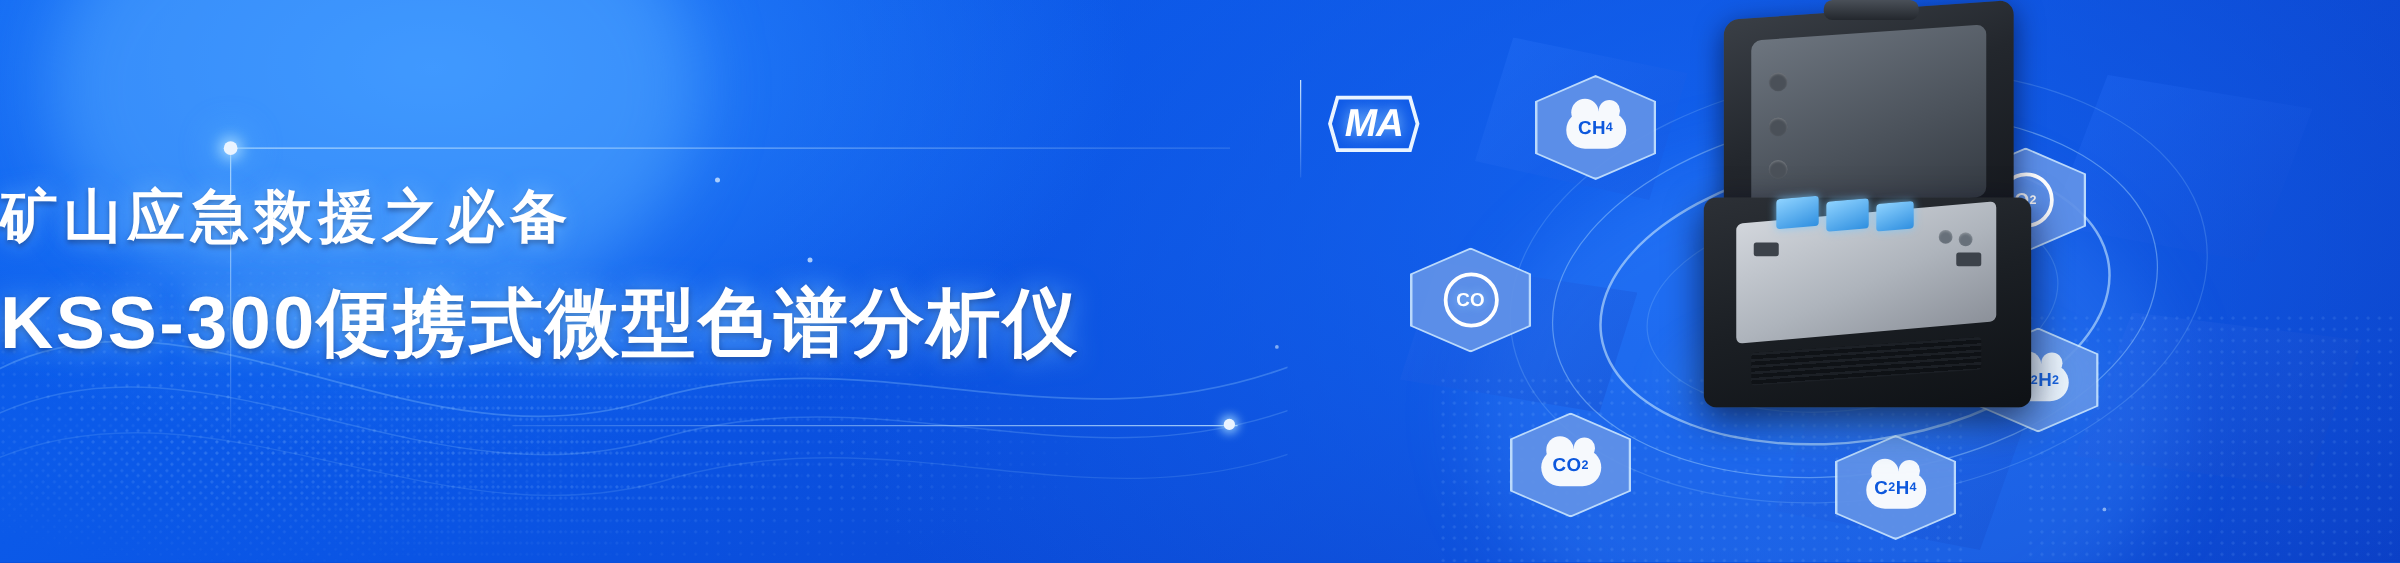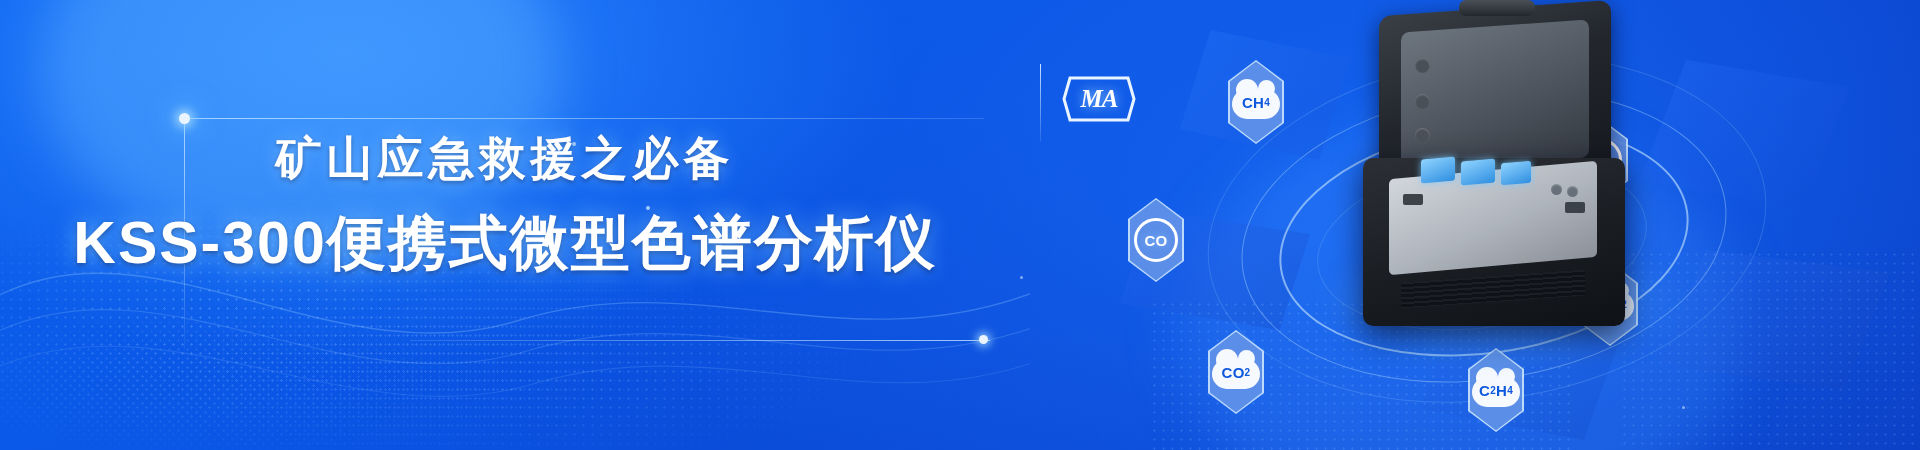--- a/index.html
+++ b/index.html
@@ -27,48 +27,47 @@
   .vline{position:absolute;width:1px;background:linear-gradient(180deg,rgba(190,225,255,.9),rgba(190,225,255,.05));}
   .dotnode{position:absolute;width:11px;height:11px;border-radius:50%;background:#eaf4ff;
            box-shadow:0 0 10px 4px rgba(160,215,255,.85),0 0 26px 10px rgba(90,180,255,.45);}
   .dotnode.sm{width:9px;height:9px;box-shadow:0 0 8px 3px rgba(160,215,255,.8);}
 
   .spark{position:absolute;border-radius:50%;background:#cfe6ff;opacity:.8;}
 
   .glow{position:absolute;border-radius:50%;filter:blur(26px);}
 
   
-  #copy{position:absolute;left:0;top:128px;width:1010px;text-align:center;}
+  #copy{position:absolute;left:0;top:143px;width:1010px;}
   #headline{
     font-size:46px;font-weight:700;color:#ffffff;letter-spacing:5px;
     text-shadow:0 0 18px rgba(120,190,255,.75),0 2px 4px rgba(0,10,50,.45);
     white-space:nowrap;
   }
   #subhead{
     margin-top:14px;font-size:59px;font-weight:700;color:#ffffff;letter-spacing:2px;
     text-shadow:0 0 22px rgba(120,195,255,.8),0 2px 5px rgba(0,10,50,.5);
     white-space:nowrap;
   }
 
   
   #ma-badge{position:absolute;left:1060px;top:72px;width:78px;height:54px;}
   #ma-badge .ma-text{
     position:absolute;inset:0;display:flex;align-items:center;justify-content:center;
-    color:#fff;font-size:25px;font-weight:700;font-style:italic;letter-spacing:-1px;
+    color:#fff;font-size:31px;font-weight:700;font-style:italic;letter-spacing:-1px;
     text-shadow:0 0 12px rgba(150,210,255,.9);
-    font-family:Liberation Serif, serif;
   }
 
   
   .ring{position:absolute;border-radius:50%;border:1px solid rgba(175,220,255,.42);}
   .ring.thick{border-width:2px;border-color:rgba(200,232,255,.60);}
   .ring.faint{border-color:rgba(150,205,255,.22);}
 
   
-  .hex{position:absolute;width:56px;height:84px;}
+  .hex{position:absolute;width:97px;height:84px;}
   .hex .shape{
     position:absolute;inset:0;
     -webkit-clip-path:polygon(50% 0%,100% 25%,100% 75%,50% 100%,0% 75%,0% 25%);
     clip-path:polygon(50% 0%,100% 25%,100% 75%,50% 100%,0% 75%,0% 25%);
     background:rgba(215,238,255,.85);
   }
   .hex .inner{
     position:absolute;inset:1.6px;
     -webkit-clip-path:polygon(50% 0%,100% 25%,100% 75%,50% 100%,0% 75%,0% 25%);
     clip-path:polygon(50% 0%,100% 25%,100% 75%,50% 100%,0% 75%,0% 25%);

